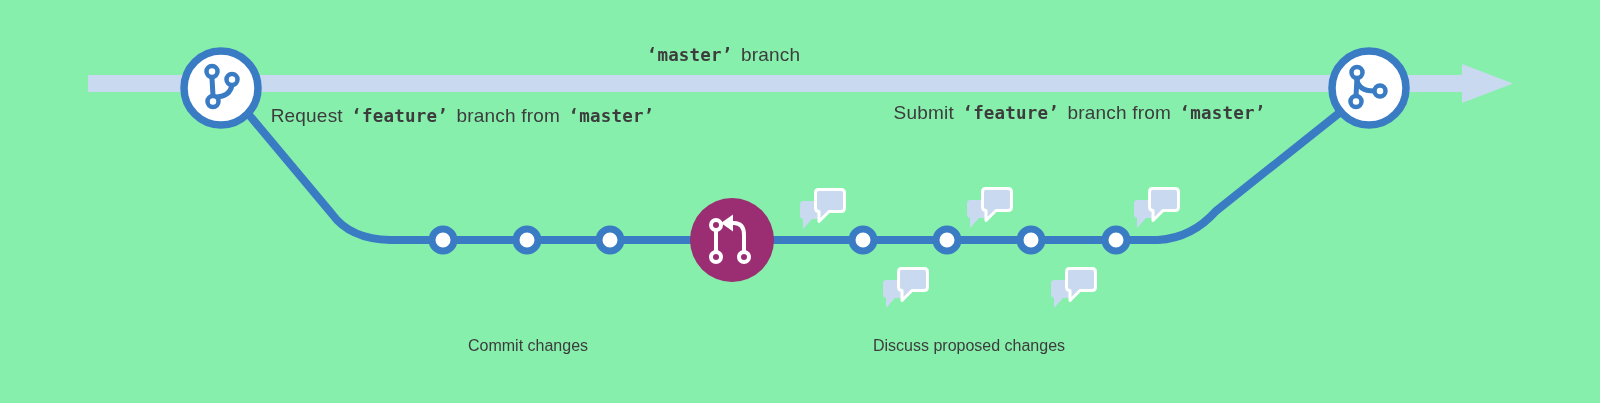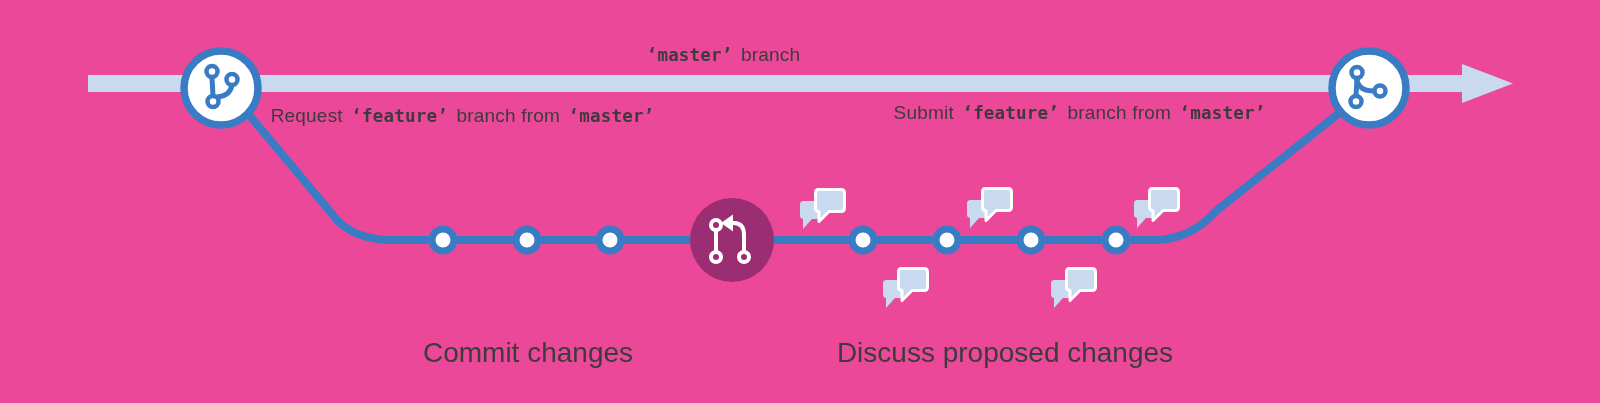--- a/index.html
+++ b/index.html
@@ -1,19 +1,19 @@
 <!DOCTYPE html>
 <html><head>
 <meta charset="utf-8">
 <style>
   html,body{margin:0;padding:0;background:#ffffff;}
   .stage{
     position:relative;
     width:1600px;height:403px;
-    background:#ec4899;
+    background:#86efac;
     overflow:hidden;
     font-family:"Liberation Sans", sans-serif;
     color:#3c3c3c;
   }
   .stage svg{position:absolute;left:0;top:0;}
   .label{
     position:absolute;
     white-space:nowrap;
     transform:translateX(-50%);
     font-size:19px;
@@ -23,21 +23,21 @@
   .label .code{
     font-family:"DejaVu Sans Mono", monospace;
     font-weight:bold;
     font-size:17.5px;
     margin:0 3px;
   }
   .step-label{
     position:absolute;
     white-space:nowrap;
     transform:translateX(-50%);
-    font-size:28px;
+    font-size:16px;
     color:#3c3c3c;
   }
 </style>
 </head>
 <body>
 
 <div class="stage">
 
   <svg width="1600" height="403" viewBox="0 0 1600 403">
     <defs>
@@ -101,15 +101,15 @@
     <use href="#bubble" x="1049" y="267"></use>
   </svg>
 
   <div class="label" style="left:722px; top:44px;"><span class="code">‘master’</span><span> branch</span></div>
 
   <div class="label" style="left:464px; top:105px;"><span>Request </span><span class="code">‘feature’</span><span> branch from </span><span class="code">‘master’</span></div>
 
   <div class="label" style="left:1081px; top:102px;"><span>Submit </span><span class="code">‘feature’</span><span> branch from </span><span class="code">‘master’</span></div>
 
   <div class="step-label" style="left:528px; top:337px;">Commit changes</div>
-  <div class="step-label" style="left:1005px; top:337px;">Discuss proposed changes</div>
+  <div class="step-label" style="left:969px; top:337px;">Discuss proposed changes</div>
 
 </div>
 
 </body></html>

